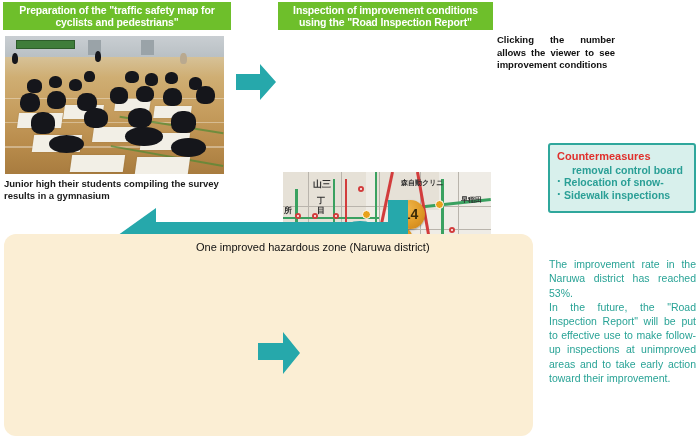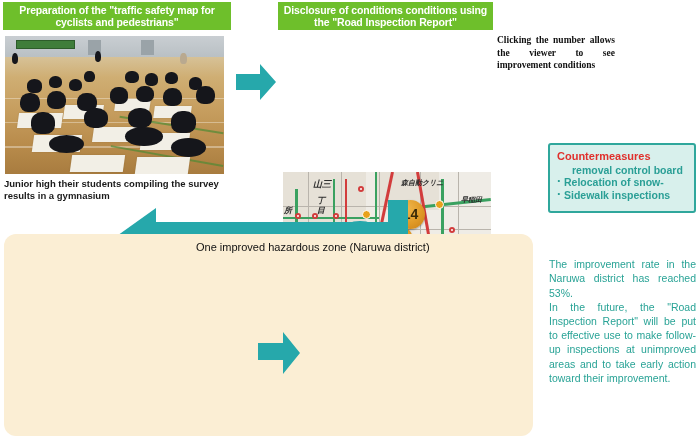--- a/index.html
+++ b/index.html
@@ -82,21 +82,21 @@
   }
   .map-block {
     position:absolute; background:#e3ded3;
   }
   .map-road-r { position:absolute; background:#d23c3c; }
   .map-road-g { position:absolute; background:#3aa160; }
   .map-road-grey { position:absolute; background:#b9b4ac; }
   .map-green-area { position:absolute; background:#cfe0b4; border-radius:40%; }
   .map-kanji {
     position:absolute; font-family:"DejaVu Sans", sans-serif;
-    color:#2c2c2c; font-weight:bold; white-space:nowrap;font-style:italic;
+    color:#2c2c2c; font-weight:bold; white-space:nowrap;
   }
   .map-pin {
     position:absolute; width:7px; height:7px; border-radius:50%;
     background:#e8a21c; border:1px solid #fff;
     font-size:4px; color:#fff; text-align:center; line-height:7px; font-weight:bold;
   }
   .map-dot-r {
     position:absolute; width:6px; height:6px; border-radius:50%;
     background:#fff; border:2px solid #d23c3c; box-sizing:border-box;
   }
@@ -132,21 +132,20 @@
   }
 
   
   .right-note {
     position:absolute;
     font-size:9.5px;
     line-height:12.5px;
     font-weight:bold;
     color:#111111;
     text-align:justify;
-    font-family:Liberation Serif, serif;
   }
   .teal-text {
     position:absolute;
     font-size:10.5px;
     line-height:14.2px;
     color:#29a396;
     text-align:justify;
     font-family:"Liberation Sans", sans-serif;
   }
 
@@ -257,21 +256,21 @@
 
 <div class="caption" style="left:4px; top:178px; width:240px;">
   <span>Junior high their students compiling the survey results in a gymnasium</span>
 </div>
 
 <svg class="arrow-svg" style="left:234px; top:62px;" width="44" height="44" viewBox="0 0 44 44">
   <path d="M2,12 L26,12 L26,2 L42,20 L26,38 L26,28 L2,28 Z" fill="#26a8ab"></path>
 </svg>
 
 <div class="abs green-header" style="left:278px; top:2px; width:215px; height:28px;">
-  <span>Disclosure of conditions conditions using the "Road Inspection Report"</span>
+  <span>Inspection of improvement conditions using the "Road Inspection Report"</span>
 </div>
 
 <div class="abs photo map-photo" style="left:283px; top:34px; width:208px; height:172px;">
 
   <div class="map-block" style="left:0;top:0;width:40%;height:30%;background:#e6e1d7;"></div>
   <div class="map-block" style="left:0;top:45%;width:35%;height:55%;background:#e8e3d9;"></div>
   <div class="map-block" style="left:45%;top:0;width:30%;height:22%;background:#e6e1d7;"></div>
   <div class="map-green-area" style="left:74%;top:60%;width:28%;height:45%;"></div>
   <div class="map-green-area" style="left:56%;top:76%;width:16%;height:16%;"></div>
 

